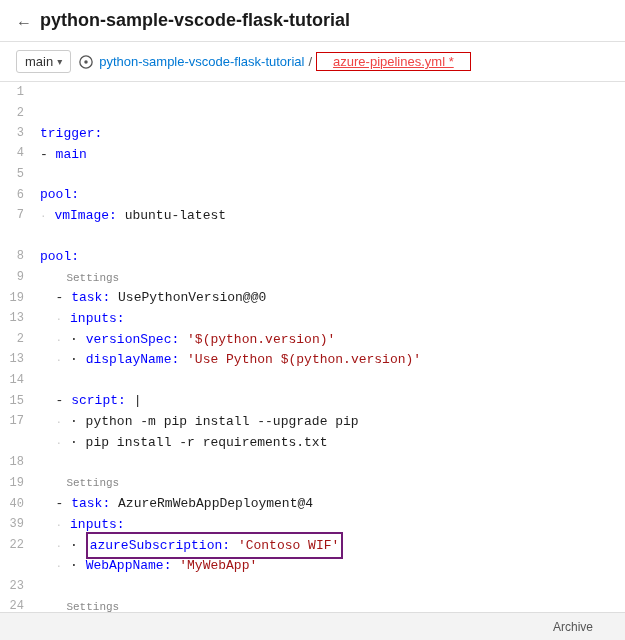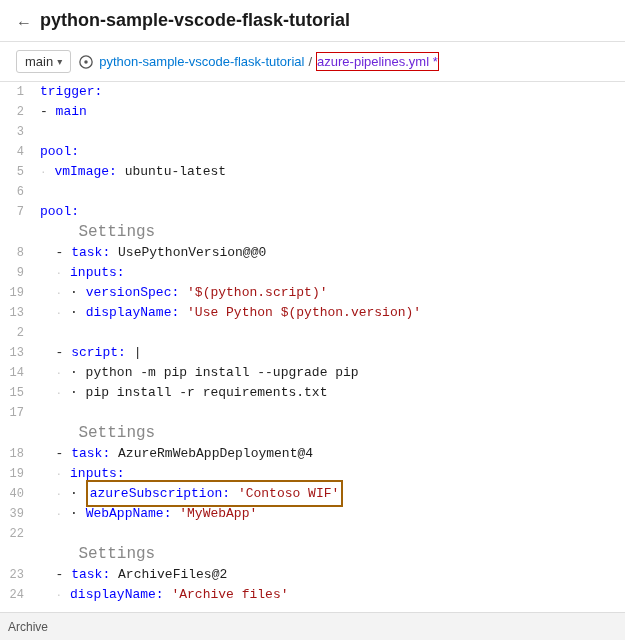--- a/index.html
+++ b/index.html
@@ -69,24 +69,25 @@
     .breadcrumb-link {
       color: #0078d4;
       cursor: pointer;
       text-decoration: none;
     }
     .breadcrumb-sep {
       color: #555;
       margin: 0 2px;
     }
     .breadcrumb-file {
-      color: #6d28d9;
+      color: #ef4444;
       border: 1px solid #cc0000;
-      padding: 1px 0;
-      cursor: pointer;
+      padding: 1px 16px;
+      cursor: pointer;
+      text-decoration: underline;
     }
 
     
     .code-area {
       display: flex;
       flex-direction: column;
       padding: 0;
       font-family: 'Consolas', 'Courier New', monospace;
       font-size: 13px;
       line-height: 20px;
@@ -108,58 +109,60 @@
       color: #aaa;
       user-select: none;
       font-size: 12px;
       padding-top: 0;
     }
     .line-content {
       flex: 1;
       padding-left: 4px;
       white-space: pre;
       color: #1e1e1e;
+      margin-top: 42px;
     }
 
     
     .yaml-key { color: #0000ff; }
     .yaml-string { color: #a31515; }
 
     
     .highlight-box {
-      border: 2px solid #a16207;
+      border: 2px solid #701a75;
       display: inline;
       padding: 4px 2px;
     }
 
     
     .settings-label {
       color: #888;
-      font-size: 16px;
+      font-size: 11px;
       font-style: normal;
     }
 
     
     .conn {
       color: #ccc;
       font-size: 11px;
     }
 
     
     .bottom-bar {
       position: fixed;
       bottom: 0;
       left: 0;
       width: 625px;
       height: 28px;
       background: #f3f3f3;
       border-top: 1px solid #ddd;
       display: flex;
       align-items: center;
-      padding: 0 8px;
+      justify-content: flex-end;
+      padding: 0 32px;
       font-size: 12px;
       color: #555;
     }
   </style>
 </head>
 <body>
 
 <div class="header">
   <span class="back-arrow">←</span>
   <span class="repo-title">python-sample-vscode-flask-tutorial</span>
@@ -218,21 +221,21 @@
     <div class="code-line">
       <span class="line-number">8</span>
       <span class="line-content">  - <span class="yaml-key">task:</span> UsePythonVersion@@0</span>
     </div>
     <div class="code-line">
       <span class="line-number">9</span>
       <span class="line-content">  <span class="conn">·</span> <span class="yaml-key">inputs:</span></span>
     </div>
     <div class="code-line">
       <span class="line-number">19</span>
-      <span class="line-content">  <span class="conn">·</span> · <span class="yaml-key">versionSpec:</span> <span class="yaml-string">'$(python.script)'</span></span>
+      <span class="line-content">  <span class="conn">·</span> · <span class="yaml-key">versionSpec:</span> <span class="yaml-string">'$(python.version)'</span></span>
     </div>
     <div class="code-line">
       <span class="line-number">13</span>
       <span class="line-content">  <span class="conn">·</span> · <span class="yaml-key">displayName:</span> <span class="yaml-string">'Use Python $(python.version)'</span></span>
     </div>
     <div class="code-line">
       <span class="line-number">2</span>
       <span class="line-content"></span>
     </div>
     <div class="code-line">

